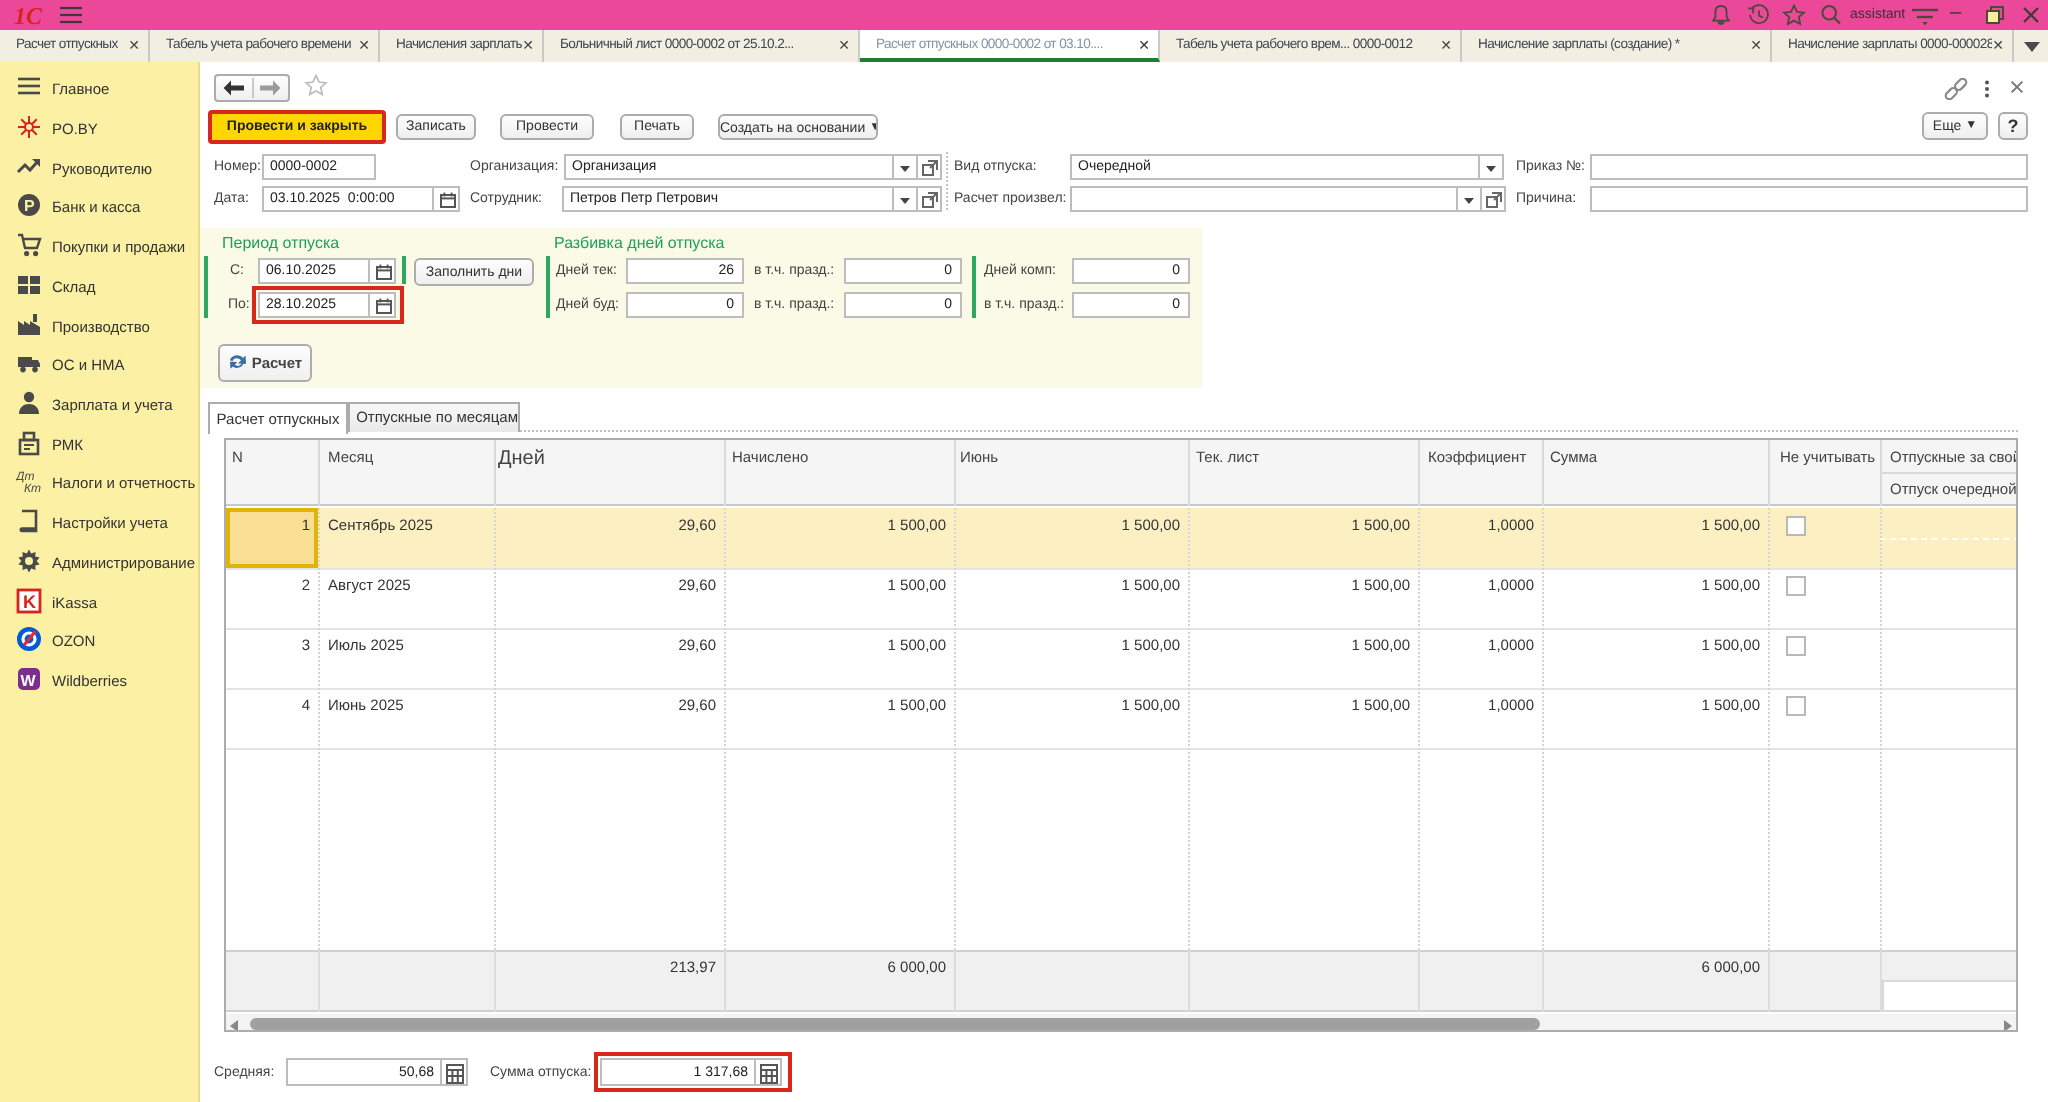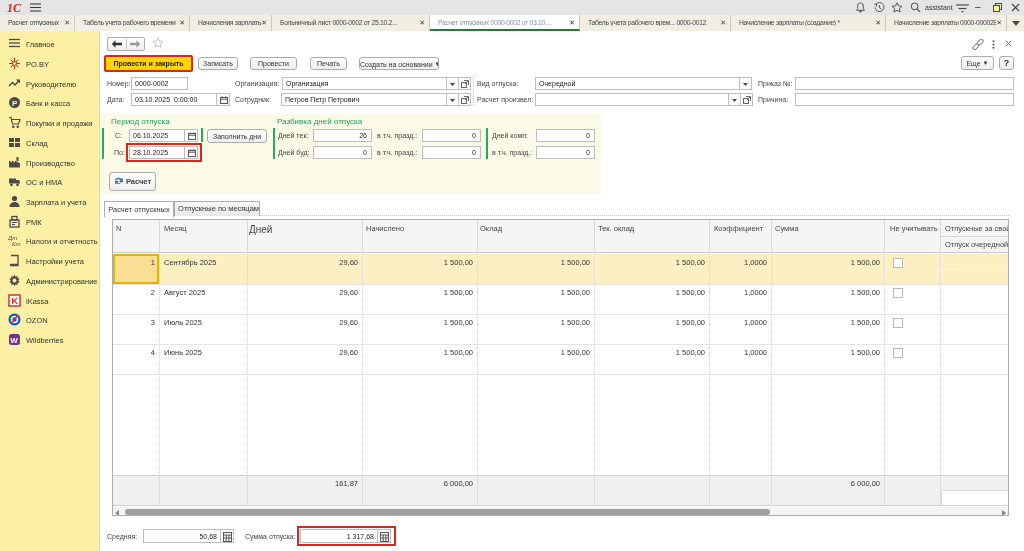--- a/index.html
+++ b/index.html
@@ -1,21 +1,21 @@
 <!DOCTYPE html>
 <html><head>
 <meta charset="utf-8">
 <style>
 * { margin:0; padding:0; box-sizing:border-box; }
 html,body { width:1024px; height:551px; overflow:hidden; }
 body { font-family:"Liberation Sans", sans-serif; background:#fff; position:relative; }
 #root { position:absolute; left:0; top:0; width:1024px; height:551px; }
 .abs { position:absolute; }
 
-#titlebar { position:absolute; left:0; top:0; width:1024px; height:15px; background:#e5e5e5; }
+#titlebar { position:absolute; left:0; top:0; width:1024px; height:15px; background:#ec4899; }
 #titlebar .ttl { position:absolute; left:45px; top:3px; font-size:7.5px; letter-spacing:-0.05px; color:#333; white-space:nowrap; }
 
 #tabbar { position:absolute; left:0; top:15px; width:1024px; height:16px; background:#F2EFE2; border-bottom:1px solid #E6E3D6;}
 .wtab { position:absolute; top:0; height:16px; font-size:6.8px; color:#3D4752; background:#F2EFE2; border-right:1px solid #C9C9C9; overflow:hidden; white-space:nowrap; }
 .wtab .tx { position:absolute; left:8px; right:10px; top:4px; overflow:hidden; white-space:nowrap; letter-spacing:-0.3px; }
 .wtab .cl { position:absolute; right:4px; top:4px; color:#444; font-size:7px; }
 .wtab.active { background:#FFFFFF; border-bottom:2px solid #1E7E34; color:#8494A8; }
 
 #sidebar { position:absolute; left:0; top:31px; width:100px; height:520px; background:#FBF0A3; border-right:1px solid #E8DC8A; }
 .sbi { position:absolute; left:0; width:100px; height:20px; }
@@ -400,22 +400,22 @@
       <div class="abs" style="left:481px;top:0;width:1px;height:33px;background:#D9D9D9"></div>
       <div class="abs" style="left:596px;top:0;width:1px;height:33px;background:#D9D9D9"></div>
       <div class="abs" style="left:658px;top:0;width:1px;height:33px;background:#D9D9D9"></div>
       <div class="abs" style="left:771px;top:0;width:1px;height:33px;background:#D9D9D9"></div>
       <div class="abs" style="left:827px;top:0;width:1px;height:33px;background:#D9D9D9"></div>
       <div class="abs" style="left:827px;top:16px;width:70px;height:1px;background:#D9D9D9"></div>
       <div class="abs" style="left:3px;top:4px;font-size:7.5px;color:#444;white-space:nowrap">N</div>
       <div class="abs" style="left:51px;top:4px;font-size:7.5px;color:#444;white-space:nowrap">Месяц</div>
       <div class="abs" style="left:136px;top:4px;font-size:10px;color:#444;white-space:nowrap">Дней</div>
       <div class="abs" style="left:253px;top:4px;font-size:7.5px;color:#444;white-space:nowrap">Начислено</div>
-      <div class="abs" style="left:367px;top:4px;font-size:7.5px;color:#444;white-space:nowrap">Оклад</div>
-      <div class="abs" style="left:485px;top:4px;font-size:7.5px;color:#444;white-space:nowrap">Тек. оклад</div>
+      <div class="abs" style="left:367px;top:4px;font-size:7.5px;color:#444;white-space:nowrap">Июнь</div>
+      <div class="abs" style="left:485px;top:4px;font-size:7.5px;color:#444;white-space:nowrap">Тек. лист</div>
       <div class="abs" style="left:601px;top:4px;font-size:7.5px;color:#444;white-space:nowrap">Коэффициент</div>
       <div class="abs" style="left:662px;top:4px;font-size:7.5px;color:#444;white-space:nowrap">Сумма</div>
       <div class="abs" style="left:777px;top:4px;font-size:7.5px;color:#444;white-space:nowrap">Не учитывать</div>
       <div class="abs" style="left:832px;top:4px;font-size:7.5px;color:#444;white-space:nowrap">Отпускные за свой (</div>
       <div class="abs" style="left:832px;top:20px;font-size:7.5px;color:#444;white-space:nowrap">Отпуск очередной</div>
       <div class="abs" style="left:0;top:34px;width:895px;height:30px;background:#FCF0C2"></div>
       <div class="abs" style="left:0;top:38px;width:42px;text-align:right;font-size:7.5px;color:#333">1</div>
       <div class="abs" style="left:51px;top:38px;font-size:7.5px;color:#333;white-space:nowrap">Сентябрь 2025</div>
       <div class="abs" style="left:185px;top:38px;width:60px;text-align:right;font-size:7.5px;color:#333;white-space:nowrap">29,60</div>
       <div class="abs" style="left:300px;top:38px;width:60px;text-align:right;font-size:7.5px;color:#333;white-space:nowrap">1 500,00</div>
@@ -470,21 +470,21 @@
       <div class="abs" style="left:0;top:255px;width:895px;height:31px;background:#F0F0F0;border-top:1px solid #D0D0D0;border-bottom:1px solid #D0D0D0"></div>
       <div class="abs" style="left:46px;top:255px;width:1px;height:31px;background:#DCDCDC"></div>
       <div class="abs" style="left:134px;top:255px;width:1px;height:31px;background:#DCDCDC"></div>
       <div class="abs" style="left:249px;top:255px;width:1px;height:31px;background:#DCDCDC"></div>
       <div class="abs" style="left:364px;top:255px;width:1px;height:31px;background:#DCDCDC"></div>
       <div class="abs" style="left:481px;top:255px;width:1px;height:31px;background:#DCDCDC"></div>
       <div class="abs" style="left:596px;top:255px;width:1px;height:31px;background:#DCDCDC"></div>
       <div class="abs" style="left:658px;top:255px;width:1px;height:31px;background:#DCDCDC"></div>
       <div class="abs" style="left:771px;top:255px;width:1px;height:31px;background:#DCDCDC"></div>
       <div class="abs" style="left:827px;top:255px;width:1px;height:31px;background:#DCDCDC"></div>
-      <div class="abs" style="left:185px;top:259px;width:60px;text-align:right;font-size:7.5px;color:#333">161,87</div>
+      <div class="abs" style="left:185px;top:259px;width:60px;text-align:right;font-size:7.5px;color:#333">213,97</div>
       <div class="abs" style="left:300px;top:259px;width:60px;text-align:right;font-size:7.5px;color:#333">6 000,00</div>
       <div class="abs" style="left:707px;top:259px;width:60px;text-align:right;font-size:7.5px;color:#333">6 000,00</div>
       <div class="abs" style="left:828px;top:270px;width:69px;height:16px;background:#fff;border:1px solid #D9D9D9"></div>
       <div class="abs" style="left:0;top:287px;width:895px;height:10px;background:#F3F3F3"></div>
       <div class="abs" style="left:2px;top:290px;width:0;height:0;border-top:3px solid transparent;border-bottom:3px solid transparent;border-right:4px solid #888"></div>
       <div class="abs" style="left:889px;top:290px;width:0;height:0;border-top:3px solid transparent;border-bottom:3px solid transparent;border-left:4px solid #888"></div>
       <div class="abs" style="left:12px;top:289px;width:645px;height:6px;background:#A0A0A0;border-radius:3px"></div>
     </div>
 
     <div class="lbl" style="left:7px;top:502px">Средняя:</div>

